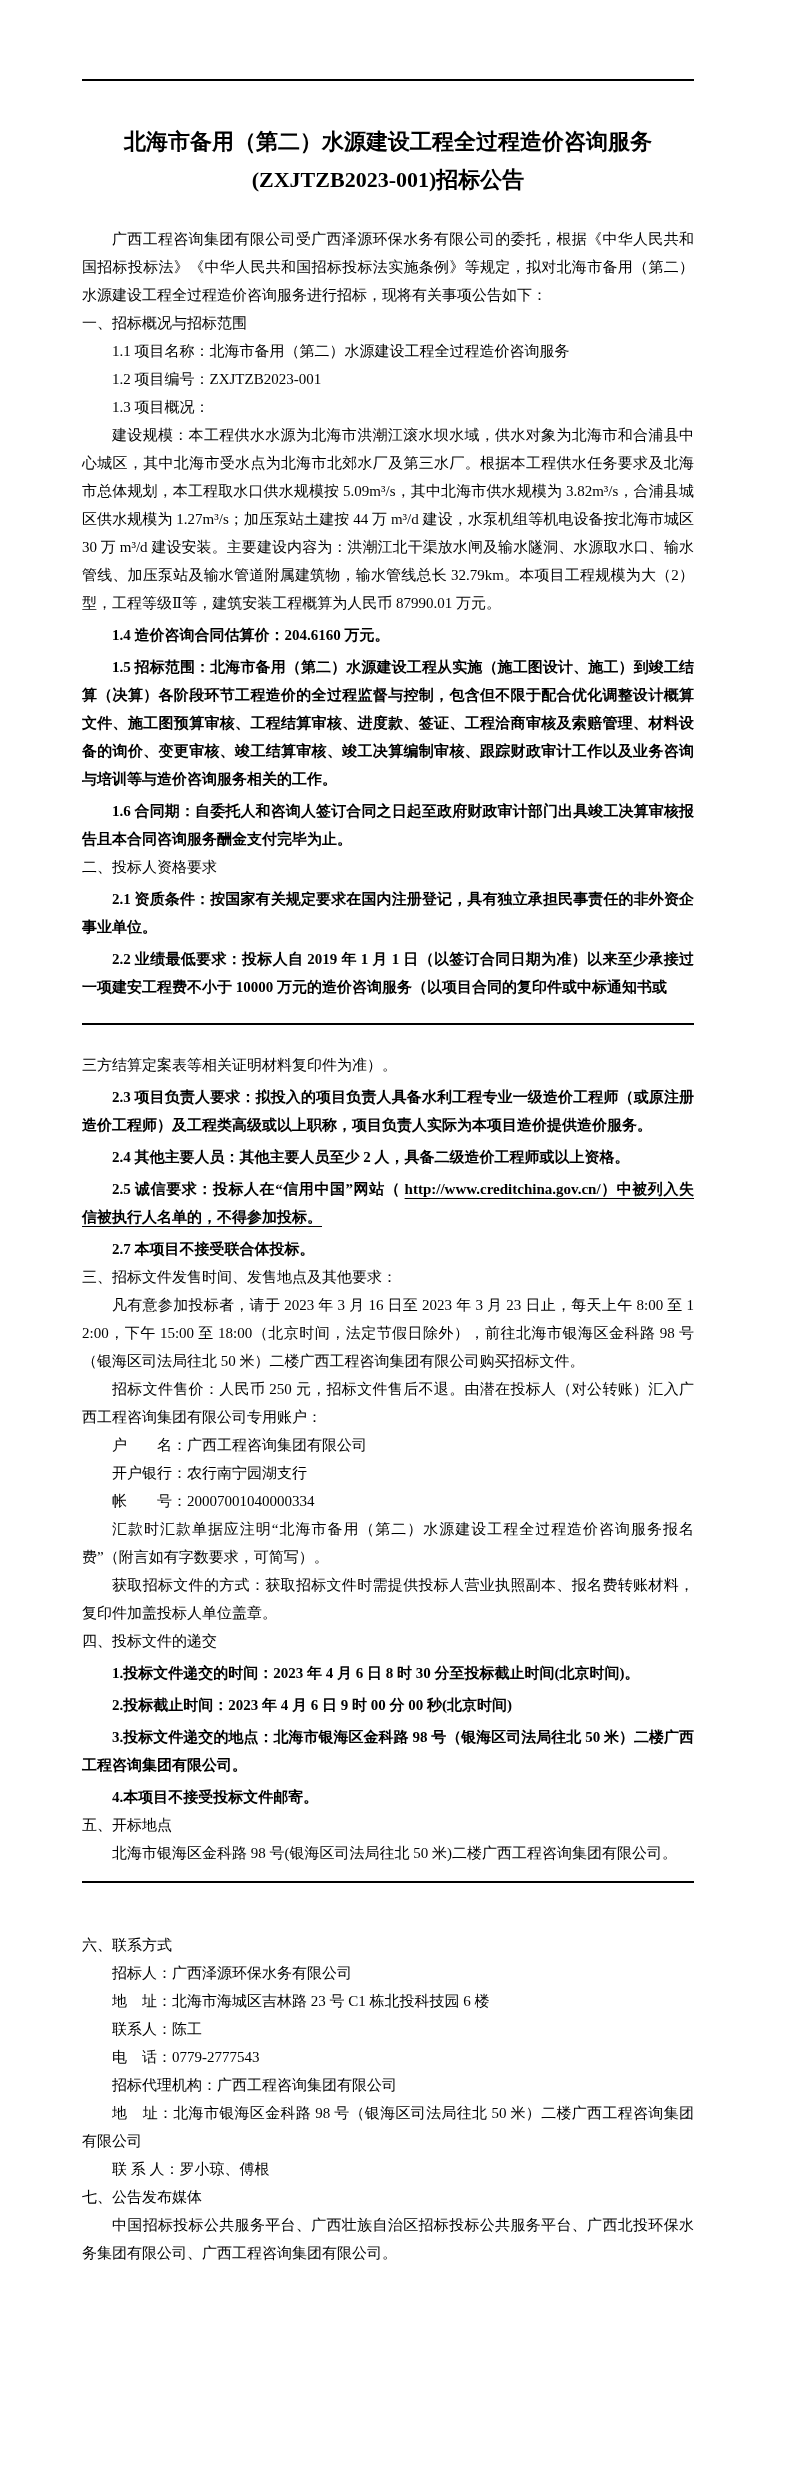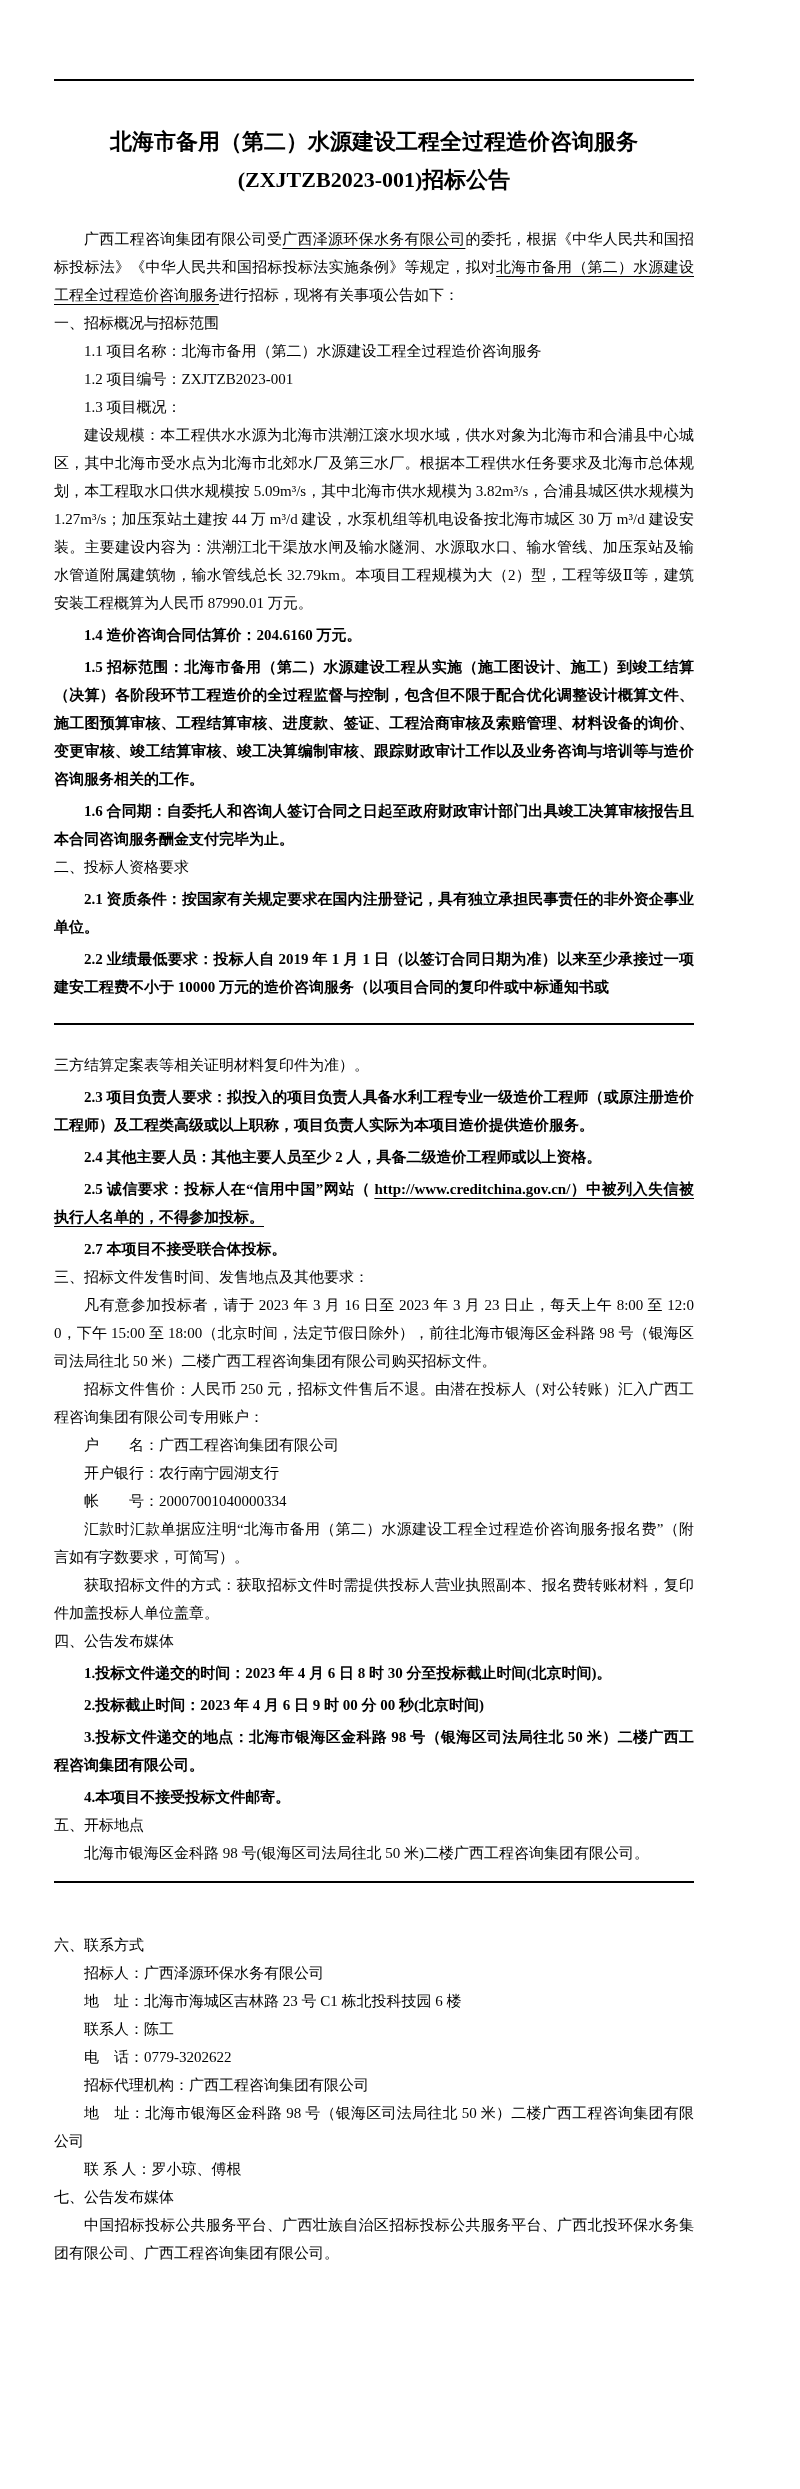--- a/index.html
+++ b/index.html
@@ -8,21 +8,21 @@
     background: #ffffff;
   }
   body {
     width: 800px;
     height: 2489px;
     overflow: hidden;
     font-family: "Liberation Serif", "DejaVu Serif", serif;
     color: #000000;
   }
   .page {
-    padding: 0 106px 0 54px; 
+    padding: 0 106px 0 82px; 
   }
   .top-rule {
     margin-top: 79px;
     border-top: 2px solid #000000;
     height: 0;
   }
   .page-rule {
     border-top: 2px solid #000000;
     height: 0;
   }
@@ -39,21 +39,21 @@
   p.para {
     margin: 0;
     font-size: 15px;
     line-height: 28px;
     text-align: justify;
     word-break: break-all;
   }
   p.indent { text-indent: 2em; }
   p.heading { font-weight: normal; text-indent: 0; }
   p.sp { margin-top: 4px; font-weight: bold; }
-  .u { text-decoration: underline; text-underline-offset: 4px; }
+  .u { text-underline-offset: 4px; }
   a.doc-link {
     color: #000000;
     text-decoration: underline;
     text-underline-offset: 4px;
   }
   p.bold-para { font-weight: normal; }
 </style>
 </head>
 <body>
 
@@ -91,36 +91,36 @@
 
   <p class="para heading">三、招标文件发售时间、发售地点及其他要求：</p>
   <p class="para indent">凡有意参加投标者，请于 2023 年 3 月 16 日至 2023 年 3 月 23 日止，每天上午 8:00 至 12:00，下午 15:00 至 18:00（北京时间，法定节假日除外），前往北海市银海区金科路 98 号（银海区司法局往北 50 米）二楼广西工程咨询集团有限公司购买招标文件。</p>
   <p class="para indent">招标文件售价：人民币 250 元，招标文件售后不退。由潜在投标人（对公转账）汇入广西工程咨询集团有限公司专用账户：</p>
   <p class="para indent">户　　名：广西工程咨询集团有限公司</p>
   <p class="para indent">开户银行：农行南宁园湖支行</p>
   <p class="para indent">帐　　号：20007001040000334</p>
   <p class="para indent">汇款时汇款单据应注明“北海市备用（第二）水源建设工程全过程造价咨询服务报名费”（附言如有字数要求，可简写）。</p>
   <p class="para indent bold-para">获取招标文件的方式：获取招标文件时需提供投标人营业执照副本、报名费转账材料，复印件加盖投标人单位盖章。</p>
 
-  <p class="para heading">四、公告发布媒体</p>
+  <p class="para heading">四、投标文件的递交</p>
   <p class="para indent sp">1.投标文件递交的时间：2023 年 4 月 6 日 8 时 30 分至投标截止时间(北京时间)。</p>
   <p class="para indent sp">2.投标截止时间：2023 年 4 月 6 日 9 时 00 分 00 秒(北京时间)</p>
   <p class="para indent sp">3.投标文件递交的地点：北海市银海区金科路 98 号（银海区司法局往北 50 米）二楼广西工程咨询集团有限公司。</p>
   <p class="para indent sp">4.本项目不接受投标文件邮寄。</p>
 
   <p class="para heading">五、开标地点</p>
   <p class="para indent">北海市银海区金科路 98 号(银海区司法局往北 50 米)二楼广西工程咨询集团有限公司。</p>
 
   <div class="page-rule rule-2"></div>
 
   <p class="para heading">六、联系方式</p>
   <p class="para indent">招标人：广西泽源环保水务有限公司</p>
   <p class="para indent">地　址：北海市海城区吉林路 23 号 C1 栋北投科技园 6 楼</p>
   <p class="para indent">联系人：陈工</p>
-  <p class="para indent">电　话：0779-3202622</p>
+  <p class="para indent">电　话：0779-2777543</p>
   <p class="para indent">招标代理机构：广西工程咨询集团有限公司</p>
   <p class="para indent">地　址：北海市银海区金科路 98 号（银海区司法局往北 50 米）二楼广西工程咨询集团有限公司</p>
   <p class="para indent">联 系 人：罗小琼、傅根</p>
 
   <p class="para heading">七、公告发布媒体</p>
   <p class="para indent">中国招标投标公共服务平台、广西壮族自治区招标投标公共服务平台、广西北投环保水务集团有限公司、广西工程咨询集团有限公司。</p>
 
 </div>
 
 </body></html>

